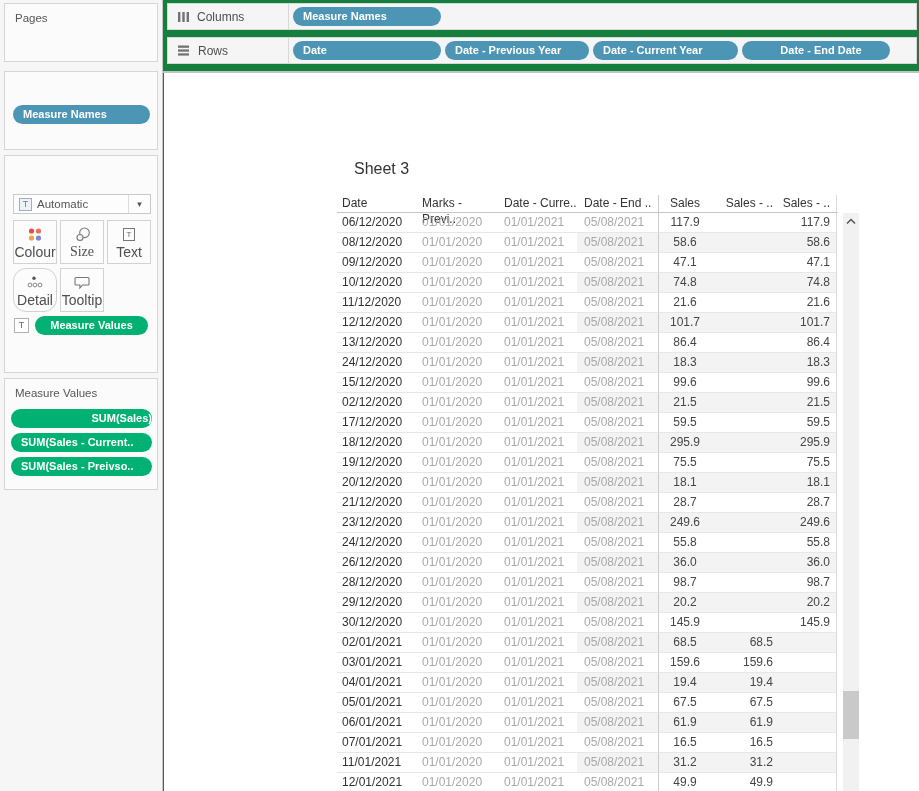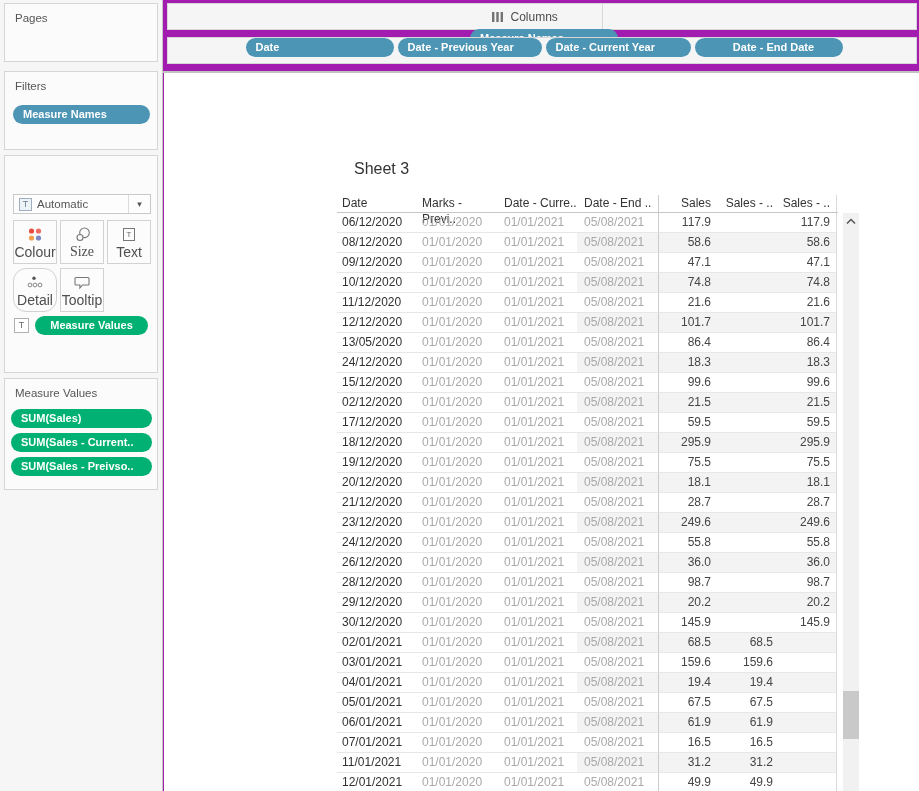--- a/index.html
+++ b/index.html
@@ -1,18 +1,18 @@
 <!DOCTYPE html>
 <html><head>
 <meta charset="utf-8">
 <style>
   * { margin:0; padding:0; box-sizing:border-box; }
   html,body { width:919px; height:791px; background:#fff; overflow:hidden; }
   body { font-family:"Liberation Sans","DejaVu Sans",sans-serif; color:#444; }
-  .root { position:relative; width:919px; height:791px; background:#a21caf; }
+  .root { position:relative; width:919px; height:791px; background:#15803d; }
 
   
   .left-panel { position:absolute; left:0; top:0; width:163px; height:791px;
                 background:#f6f6f6; border-right:1px solid #c6c6c6; }
   .card { position:absolute; left:4px; width:154px; background:#fbfbfb; border:1px solid #d5d5d5; }
   .card-label { font-size:11.5px; color:#565656; padding:8px 0 0 10px; }
   .pages-card { top:3px; height:59px; }
   .filters-card { top:71px; height:79px; }
   .marks-card { top:155px; height:218px; }
   .mv-card { top:378px; height:112px; }
@@ -44,21 +44,21 @@
               line-height:11px; text-align:center; }
   .mv-row { position:absolute; left:9px; top:160px; display:flex; align-items:center; }
   .mv-row .tbox { width:15px; height:15px; font-size:9px; line-height:13px; background:#fff; border-color:#b0b0b0; color:#666; margin:0 6px 0 0; }
   .mv-row .pill { width:113px; text-align:center; padding-left:0; }
 
   .mv-pill { position:absolute; left:6px; width:141px; }
   .mvp0 { top:30px; } .mvp1 { top:54px; } .mvp2 { top:78px; }
 
   
   .shelf { position:absolute; left:167px; width:750px; height:27px; background:#f5f5f5;
-           border:1px solid #d7d7d7; display:flex; align-items:center;flex-direction:column; }
+           border:1px solid #d7d7d7; display:flex; align-items:center; }
   .columns-shelf { top:3px; } .rows-shelf { top:37px; }
   .shelf-label-area { width:121px; height:100%; display:flex; align-items:center;
                       border-right:1px solid #d8d8d8; flex:none; }
   .shelf-icon { margin:0 8px 0 10px; flex:none; display:flex; }
   .shelf-label { font-size:12px; color:#4e4e4e; }
   .shelf-pills { display:flex; gap:4px; padding-left:4px; align-items:center; }
   .main-divider { position:absolute; left:163px; top:71px; width:756px; height:2px; background:#c2c2c2; }
 
   
   .sheet { position:absolute; left:164px; top:73px; width:755px; height:718px; background:#fff; }
@@ -67,21 +67,21 @@
   .ttable { position:absolute; left:173px; top:122px; width:501px; height:669px; overflow:hidden; }
   .thead, .trow { display:flex; }
   .thead { height:18px; border-bottom:1px solid #c6c6c6; }
   .hcell { font-size:12px; color:#333; line-height:16px; }
   .trow { height:20px; }
   .tcell { font-size:12px; line-height:19px; border-bottom:1px solid #e7e7e7; overflow:hidden; white-space:nowrap; }
   .c0 { width:80px; padding-left:5px; }
   .c1 { width:80px; padding-left:5px; }
   .c2 { width:80px; padding-left:7px; }
   .c3 { width:82px; padding-left:7px; border-right:1px solid #cbcbcb; }
-  .c4 { width:58px; text-align:right; padding-right:6px; }
+  .c4 { width:58px; text-align:center; padding-right:6px; }
   .c5 { width:62px; text-align:right; padding-right:6px; }
   .c6 { width:58px; text-align:right; padding-right:6px; border-right:1px solid #d9d9d9; }
   .tcell.c0 { color:#303030; }
   .tcell.c1, .tcell.c2, .tcell.c3 { color:#a8a8a8; }
   .tcell.c4, .tcell.c5, .tcell.c6 { color:#454545; }
   .band .c3, .band .c4, .band .c5, .band .c6 { background:#f3f3f3; }
 
   .vscroll { position:absolute; left:679px; top:140px; width:16px; height:651px; background:#f1f1f1; }
   .scroll-up { height:16px; display:flex; align-items:center; justify-content:center; }
   .scroll-thumb { position:absolute; left:0; top:478px; width:16px; height:48px; background:#c9c9c9; }
@@ -91,21 +91,20 @@
 
 <div class="root">
 
   <div class="left-panel">
 
     <div class="card pages-card">
       <div class="card-label">Pages</div>
     </div>
 
     <div class="card filters-card">
-      <div class="card-label">Filters</div>
       <div class="pill blue filters-pill" style="background: rgb(77, 149, 181);">Measure Names</div>
     </div>
 
     <div class="card marks-card">
 
       <div class="mark-dropdown">
         <span class="tbox">T</span>
         <span class="dd-label">Automatic</span>
         <span class="dd-arrow">▾</span>
       </div>
@@ -161,21 +160,21 @@
       </div>
 
       <div class="mv-row">
         <span class="tbox">T</span>
         <span class="pill green" style="background: rgb(0, 177, 115);">Measure Values</span>
       </div>
     </div>
 
     <div class="card mv-card">
       <div class="card-label">Measure Values</div>
-      <div class="pill green mv-pill mvp0" style="background: rgb(0, 177, 115);">SUM(Sales)</div>
+      <div class="pill green mv-pill mvp0" style="background: rgb(0, 177, 115); text-align: right;">SUM(Sales)</div>
       <div class="pill green mv-pill mvp1" style="background: rgb(0, 177, 115);">SUM(Sales - Current..</div>
       <div class="pill green mv-pill mvp2" style="background: rgb(0, 177, 115);">SUM(Sales - Preivso..</div>
     </div>
   </div>
 
   <div class="shelf columns-shelf">
     <div class="shelf-label-area">
       <span class="shelf-icon">
         <svg width="11" height="12" viewBox="0 0 11 12">
           <rect x="0" y="1" width="2.4" height="10" fill="#737373"></rect>
@@ -184,20 +183,30 @@
         </svg>
       </span>
       <span class="shelf-label">Columns</span>
     </div>
     <div class="shelf-pills">
       <div class="pill blue" style="width: 148px; background: rgb(77, 149, 181);">Measure Names</div>
     </div>
   </div>
 
   <div class="shelf rows-shelf">
+    <div class="shelf-label-area">
+      <span class="shelf-icon">
+        <svg width="12" height="11" viewBox="0 0 12 11">
+          <rect x="0" y="0.5" width="11" height="2.3" fill="#737373"></rect>
+          <rect x="0" y="4.4" width="11" height="2.3" fill="#737373"></rect>
+          <rect x="0" y="8.3" width="11" height="2.3" fill="#737373"></rect>
+        </svg>
+      </span>
+      <span class="shelf-label">Rows</span>
+    </div>
     <div class="shelf-pills">
       <div class="pill blue" style="width: 148px; background: rgb(77, 149, 181);">Date</div>
       <div class="pill blue" style="width: 144px; background: rgb(77, 149, 181);">Date - Previous Year</div>
       <div class="pill blue" style="width: 145px; background: rgb(77, 149, 181);">Date - Current Year</div>
       <div class="pill blue" style="width: 148px; background: rgb(77, 149, 181); text-align: center;">Date - End Date</div>
     </div>
   </div>
 
   <div class="main-divider"></div>
 
@@ -263,21 +272,21 @@
           <div class="trow band">
             <div class="tcell c0">12/12/2020</div>
             <div class="tcell c1">01/01/2020</div>
             <div class="tcell c2">01/01/2021</div>
             <div class="tcell c3">05/08/2021</div>
             <div class="tcell c4">101.7</div>
             <div class="tcell c5"></div>
             <div class="tcell c6">101.7</div>
           </div>
           <div class="trow">
-            <div class="tcell c0">13/05/2020</div>
+            <div class="tcell c0">13/12/2020</div>
             <div class="tcell c1">01/01/2020</div>
             <div class="tcell c2">01/01/2021</div>
             <div class="tcell c3">05/08/2021</div>
             <div class="tcell c4">86.4</div>
             <div class="tcell c5"></div>
             <div class="tcell c6">86.4</div>
           </div>
           <div class="trow band">
             <div class="tcell c0">24/12/2020</div>
             <div class="tcell c1">01/01/2020</div>

